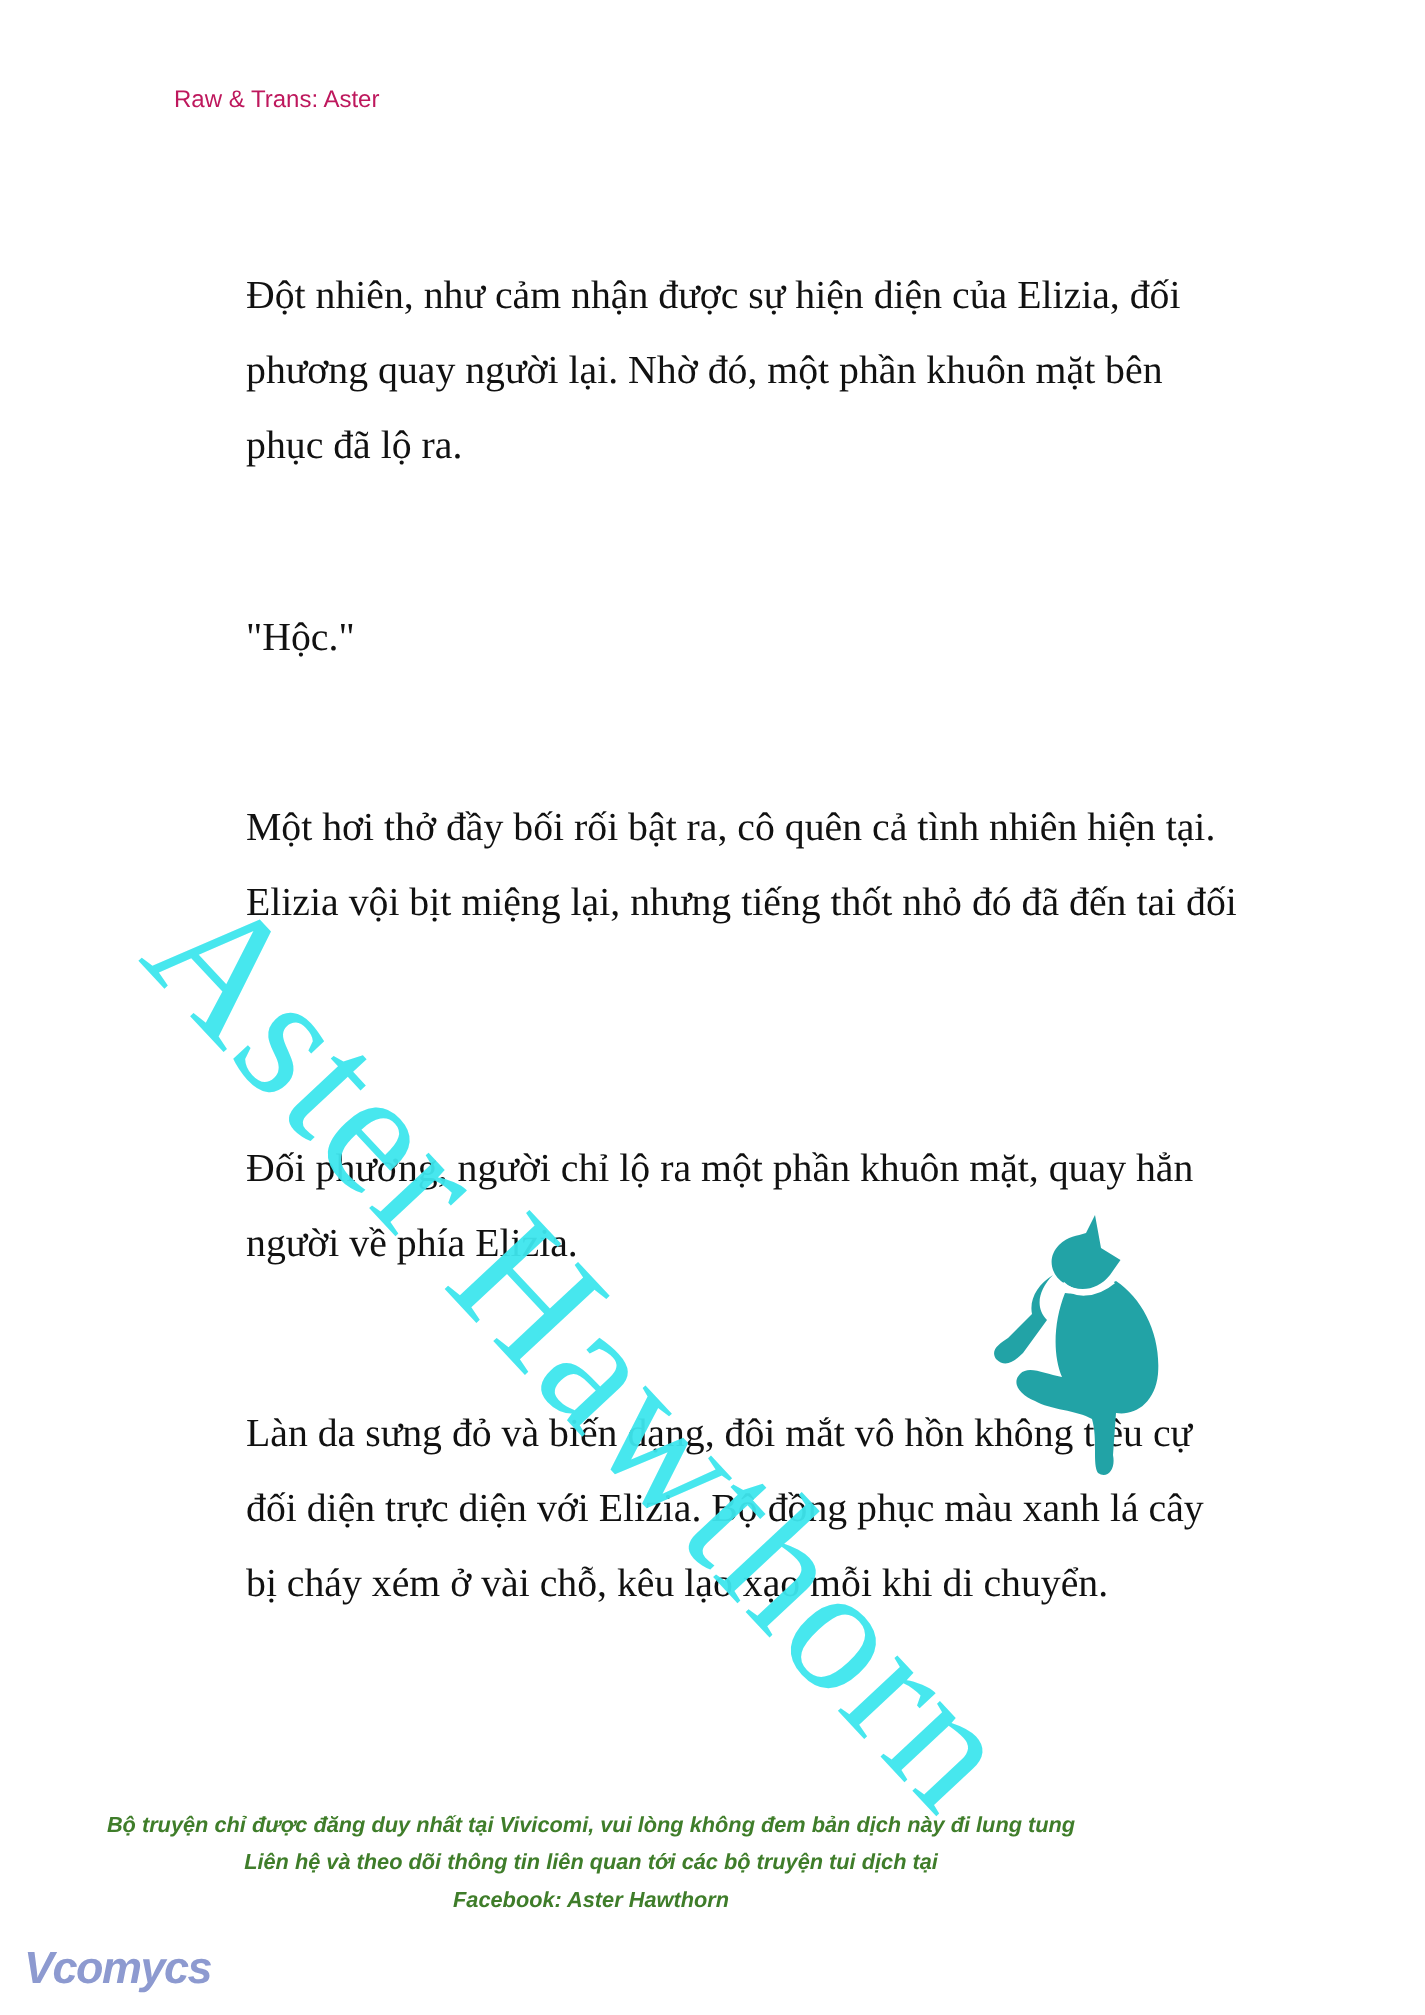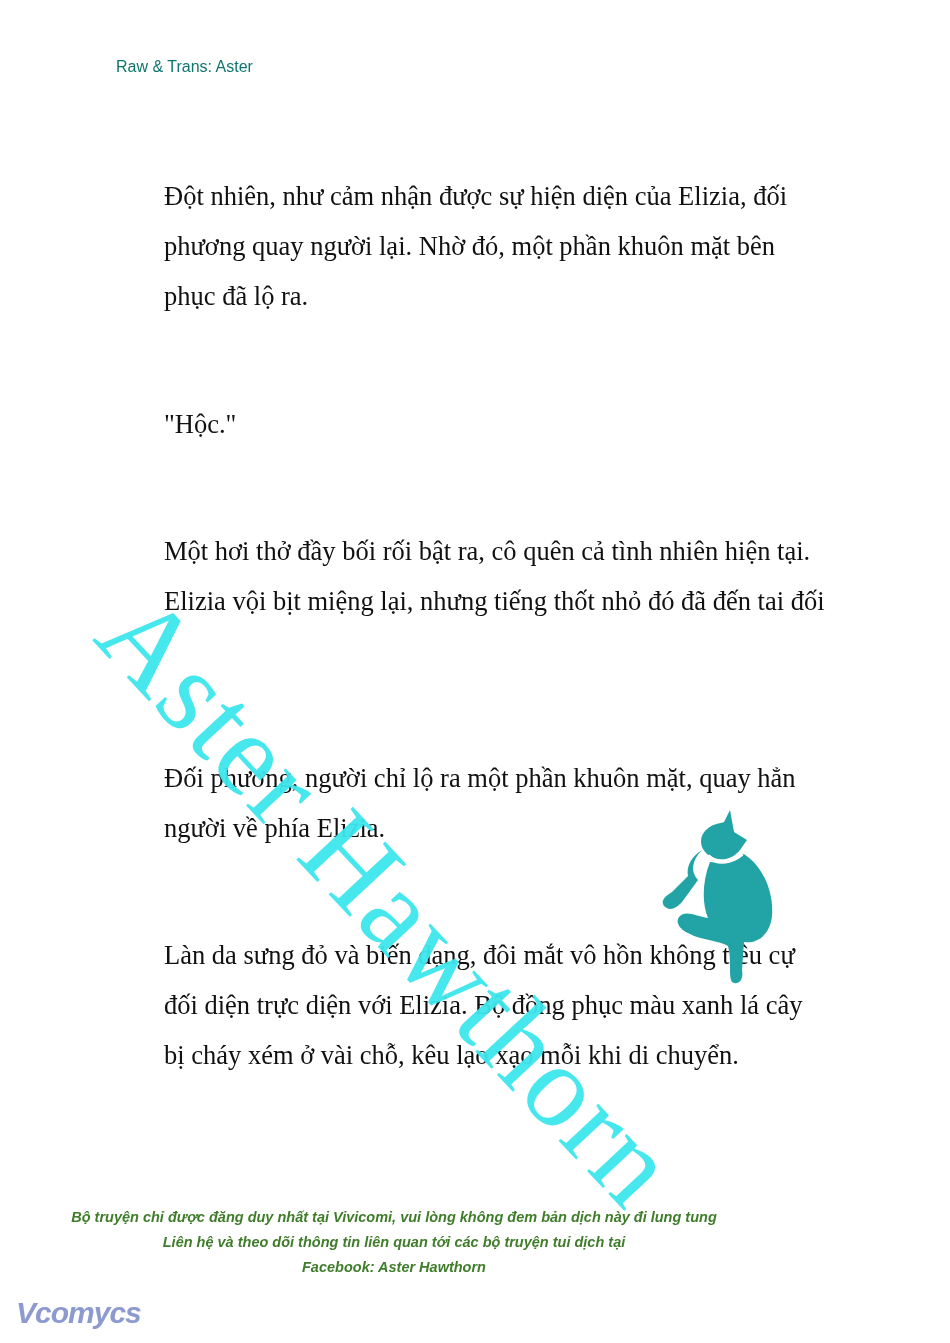--- a/index.html
+++ b/index.html
@@ -1,19 +1,19 @@
 <!DOCTYPE html>
 <html><head>
 <meta charset="utf-8">
 <style>
   html, body { margin:0; padding:0; background:#ffffff; }
   body { width:950px; height:1343px; position:relative; overflow:hidden; }
   .header {
     position:absolute; left:116px; top:58px;
-    font-family:"Liberation Sans", sans-serif; font-size:16px; color:#0f766e;
+    font-family:"Liberation Sans", sans-serif; font-size:16px; color:#be185d;
   }
   .para {
     position:absolute; left:116px; width:740px;
     font-family:"Liberation Serif", serif; font-size:26.5px; line-height:50px; color:#111;margin-left:48px;
   }
   .para .line { display:block; white-space:nowrap; }
   .watermark {
     position:absolute; left:120px; top:545px;
     font-family:"Liberation Serif", serif; font-size:118px; color:#3ee6ee;
     transform:rotate(47deg); transform-origin:left center;

